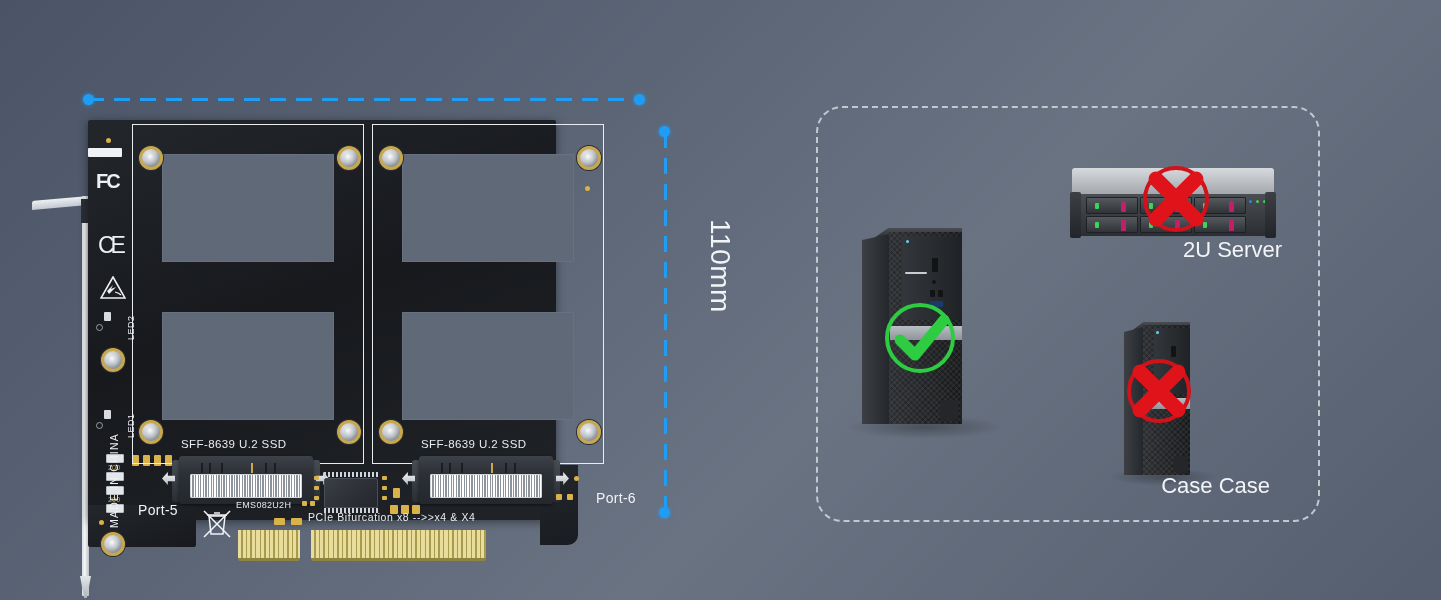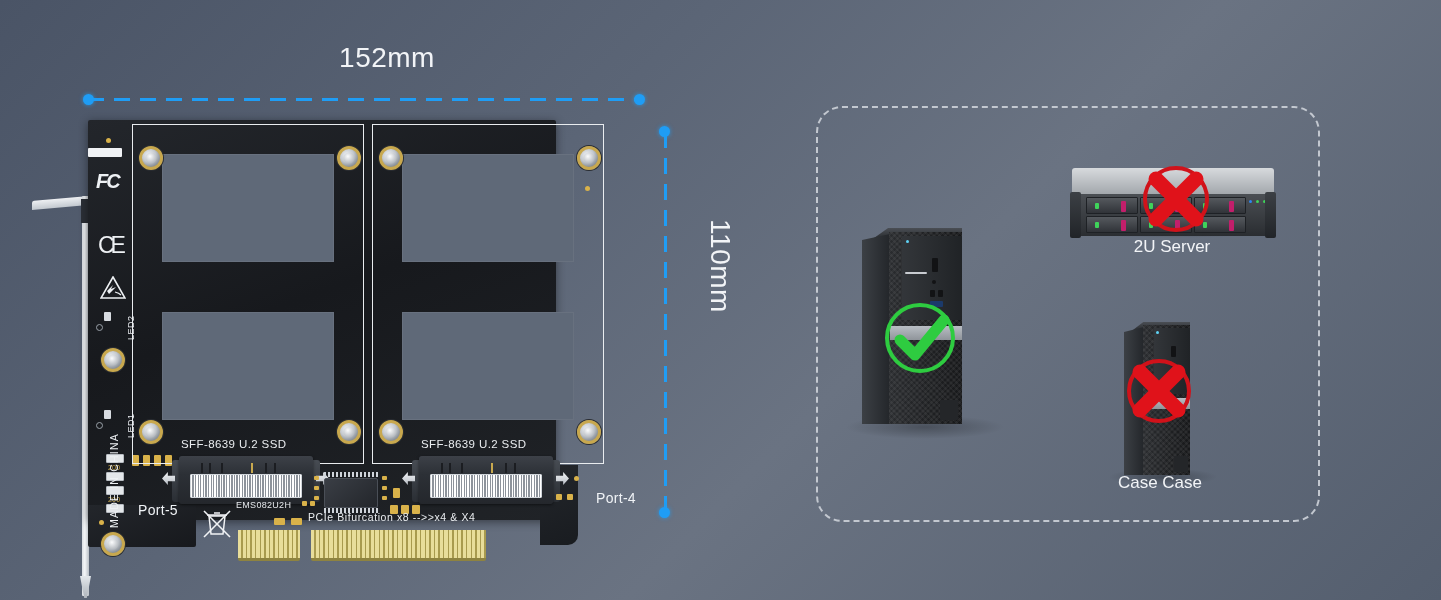--- a/index.html
+++ b/index.html
@@ -77,21 +77,21 @@
     position:absolute;left:452px;top:345px;width:38px;height:80px;
     background:linear-gradient(160deg,#23262b,#191c20);
     border-radius:0 0 10px 0;
   }
 
   
   .cert-strip{position:absolute;left:6px;top:8px;width:40px;height:392px;}
   .cert-dot{position:absolute;left:12px;top:10px;width:5px;height:5px;border-radius:50%;
             background:#d9b24a;}
   .cert-fcc{position:absolute;left:2px;top:42px;color:#eef1f4;font-size:20px;
-            font-weight:700;letter-spacing:-2px;font-family:"Liberation Sans",sans-serif;font-style:italic;}
+            font-weight:700;letter-spacing:-2px;font-family:"Liberation Sans",sans-serif;}
   .cert-ce{position:absolute;left:4px;top:104px;color:#eef1f4;font-size:23px;
            font-weight:400;letter-spacing:-4px;}
   .esd{position:absolute;left:6px;top:148px;width:26px;height:24px;}
   .led-mark{position:absolute;width:7px;height:9px;background:#d8dce1;border-radius:1px;}
   .led-ring{position:absolute;width:5px;height:5px;border:1px solid #9aa1a9;border-radius:50%;}
   .led-text{
     position:absolute;color:#e8ebef;font-size:9px;letter-spacing:.5px;
     transform:rotate(-90deg);transform-origin:left top;white-space:nowrap;
   }
   .made-text{
@@ -191,21 +191,21 @@
     position:absolute;left:220px;top:391px;color:#e9ecef;font-size:10.5px;
     letter-spacing:.6px;white-space:nowrap;
   }
 
   
   .compat{
     position:absolute;left:816px;top:106px;width:504px;height:416px;
     border:2px dashed #c3c8d0;border-radius:26px;box-sizing:border-box;
   }
   .case-label{
-    position:absolute;color:#f2f4f7;font-size:17px;text-align:center;white-space:nowrap;
+    position:absolute;color:#f2f4f7;font-size:22px;text-align:right;white-space:nowrap;
   }
 
   
   .tower{position:absolute;}
   .tower-front{
     position:absolute;
     background:
       repeating-linear-gradient(45deg,rgba(255,255,255,.045) 0 2px,transparent 2px 4px),
       repeating-linear-gradient(-45deg,rgba(255,255,255,.045) 0 2px,transparent 2px 4px),
       linear-gradient(to right,#2a2c2f,#17181a);
@@ -255,21 +255,20 @@
   .shadow-soft{
     position:absolute;border-radius:50%;
     background:radial-gradient(ellipse at center,rgba(0,0,0,.28),rgba(0,0,0,0) 70%);
   }
 </style>
 </head>
 <body>
 
 <div class="stage">
 
-  <div class="dim-label-top nosel">152mm</div>
   <div class="dim-line-top"></div>
   <div class="dot dot-tl"></div>
   <div class="dot dot-tr"></div>
 
   <div class="dim-line-right"></div>
   <div class="dot dot-rt"></div>
   <div class="dot dot-rb"></div>
   <div class="dim-label-right nosel">110mm</div>
 
   <div class="bracket">
@@ -372,21 +371,21 @@
         <div class="u2-key" style="left:30px;"></div>
         <div class="u2-key" style="left:42px;"></div>
         <div class="u2-keygold" style="left:72px;"></div>
         <div class="u2-key" style="left:86px;"></div>
         <div class="u2-key" style="left:95px;"></div>
       </div>
       <div class="u2-slot"></div>
       <div class="u2-clip l"></div>
       <div class="u2-clip r"></div>
     </div>
-    <div class="port-label nosel" style="left:508px;top:370px;">Port-4</div>
+    <div class="port-label nosel" style="left:508px;top:370px;">Port-6</div>
     <div class="pad-dot" style="left:486px;top:356px;"></div>
     <div class="pad-gold" style="left:468px;top:374px;width:6px;height:6px;"></div>
     <div class="pad-gold" style="left:479px;top:374px;width:6px;height:6px;"></div>
 
     <div class="chip" style="left:236px;top:358px;"></div>
     <div class="chip-pins" style="left:236px;top:352px;width:54px;height:5px;
          background:repeating-linear-gradient(to right,#cfd4da 0 2px,transparent 2px 4px);"></div>
     <div class="chip-pins" style="left:236px;top:388px;width:54px;height:5px;
          background:repeating-linear-gradient(to right,#cfd4da 0 2px,transparent 2px 4px);"></div>
     <div class="pad-gold" style="left:226px;top:356px;width:5px;height:4px;"></div>

